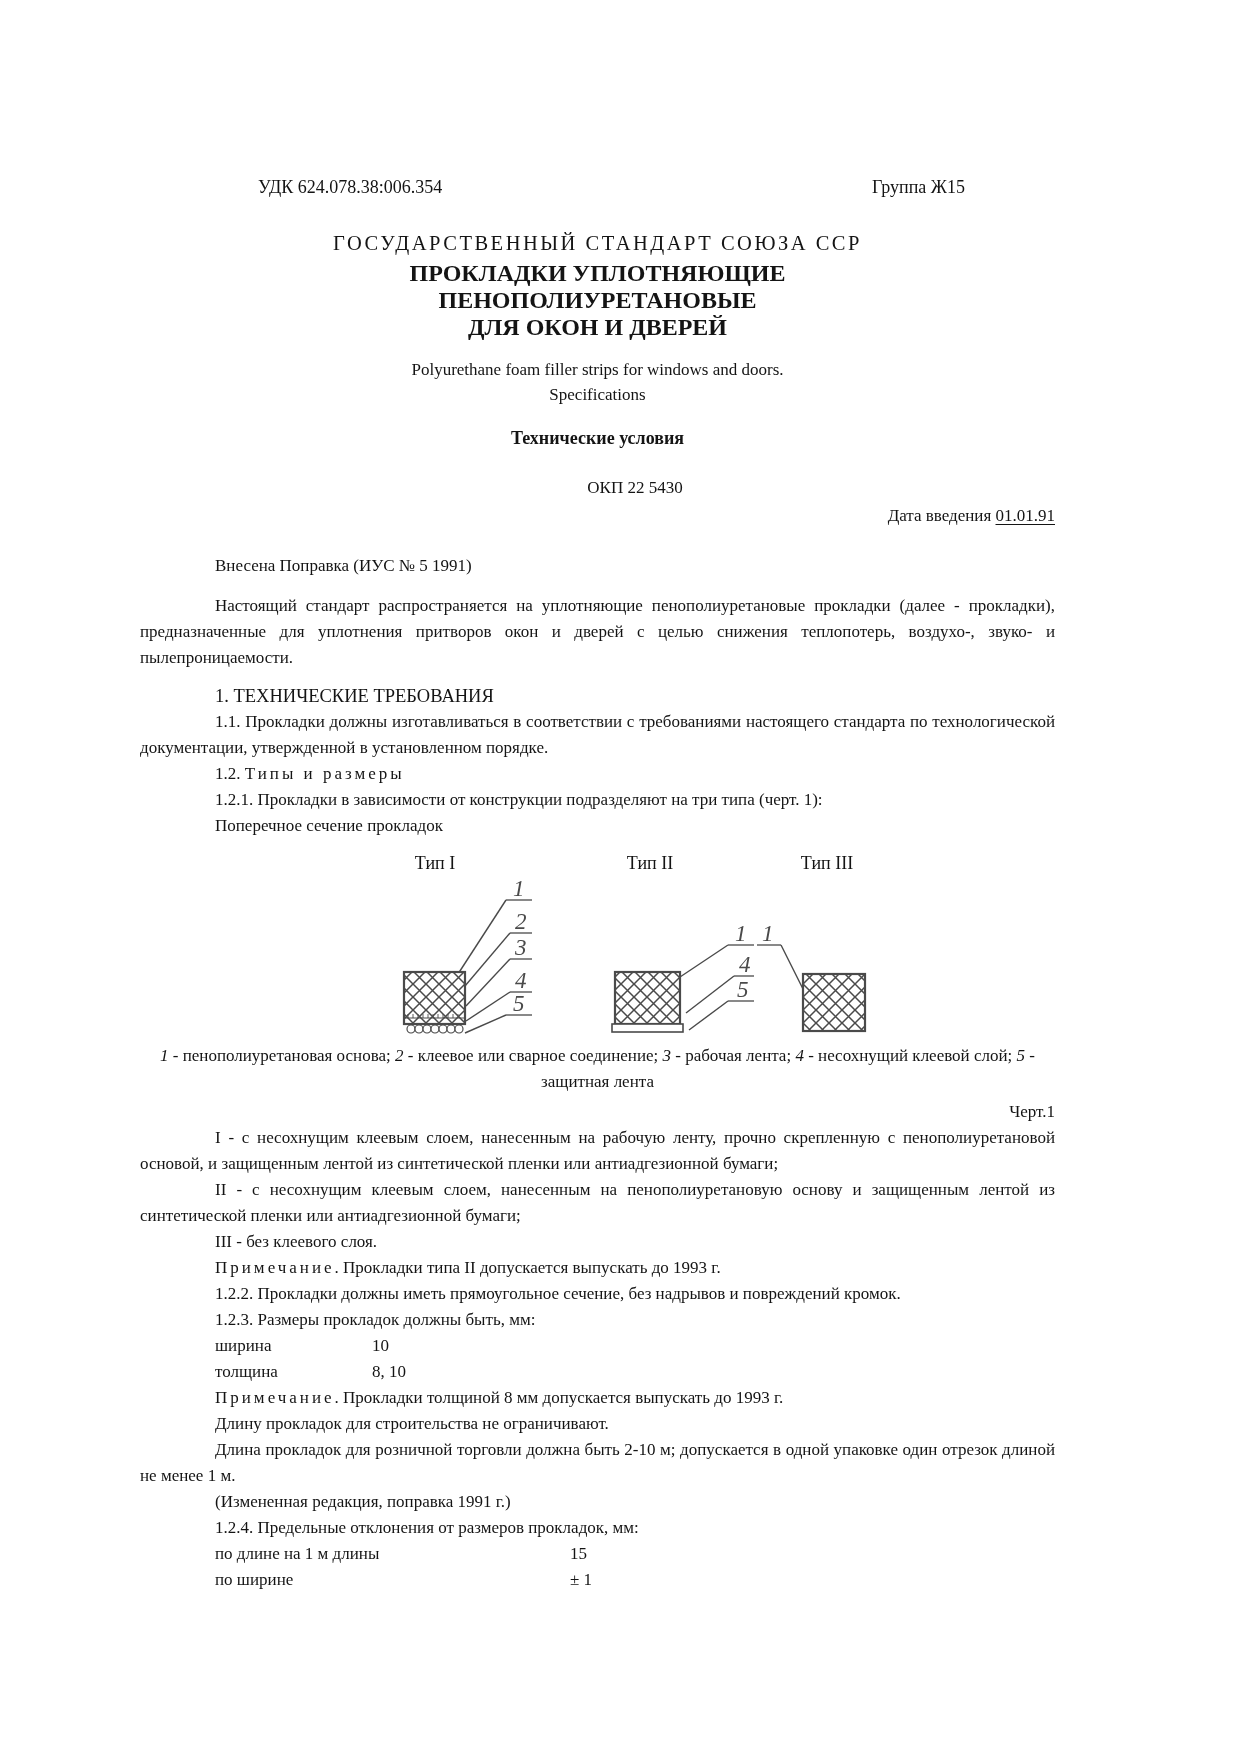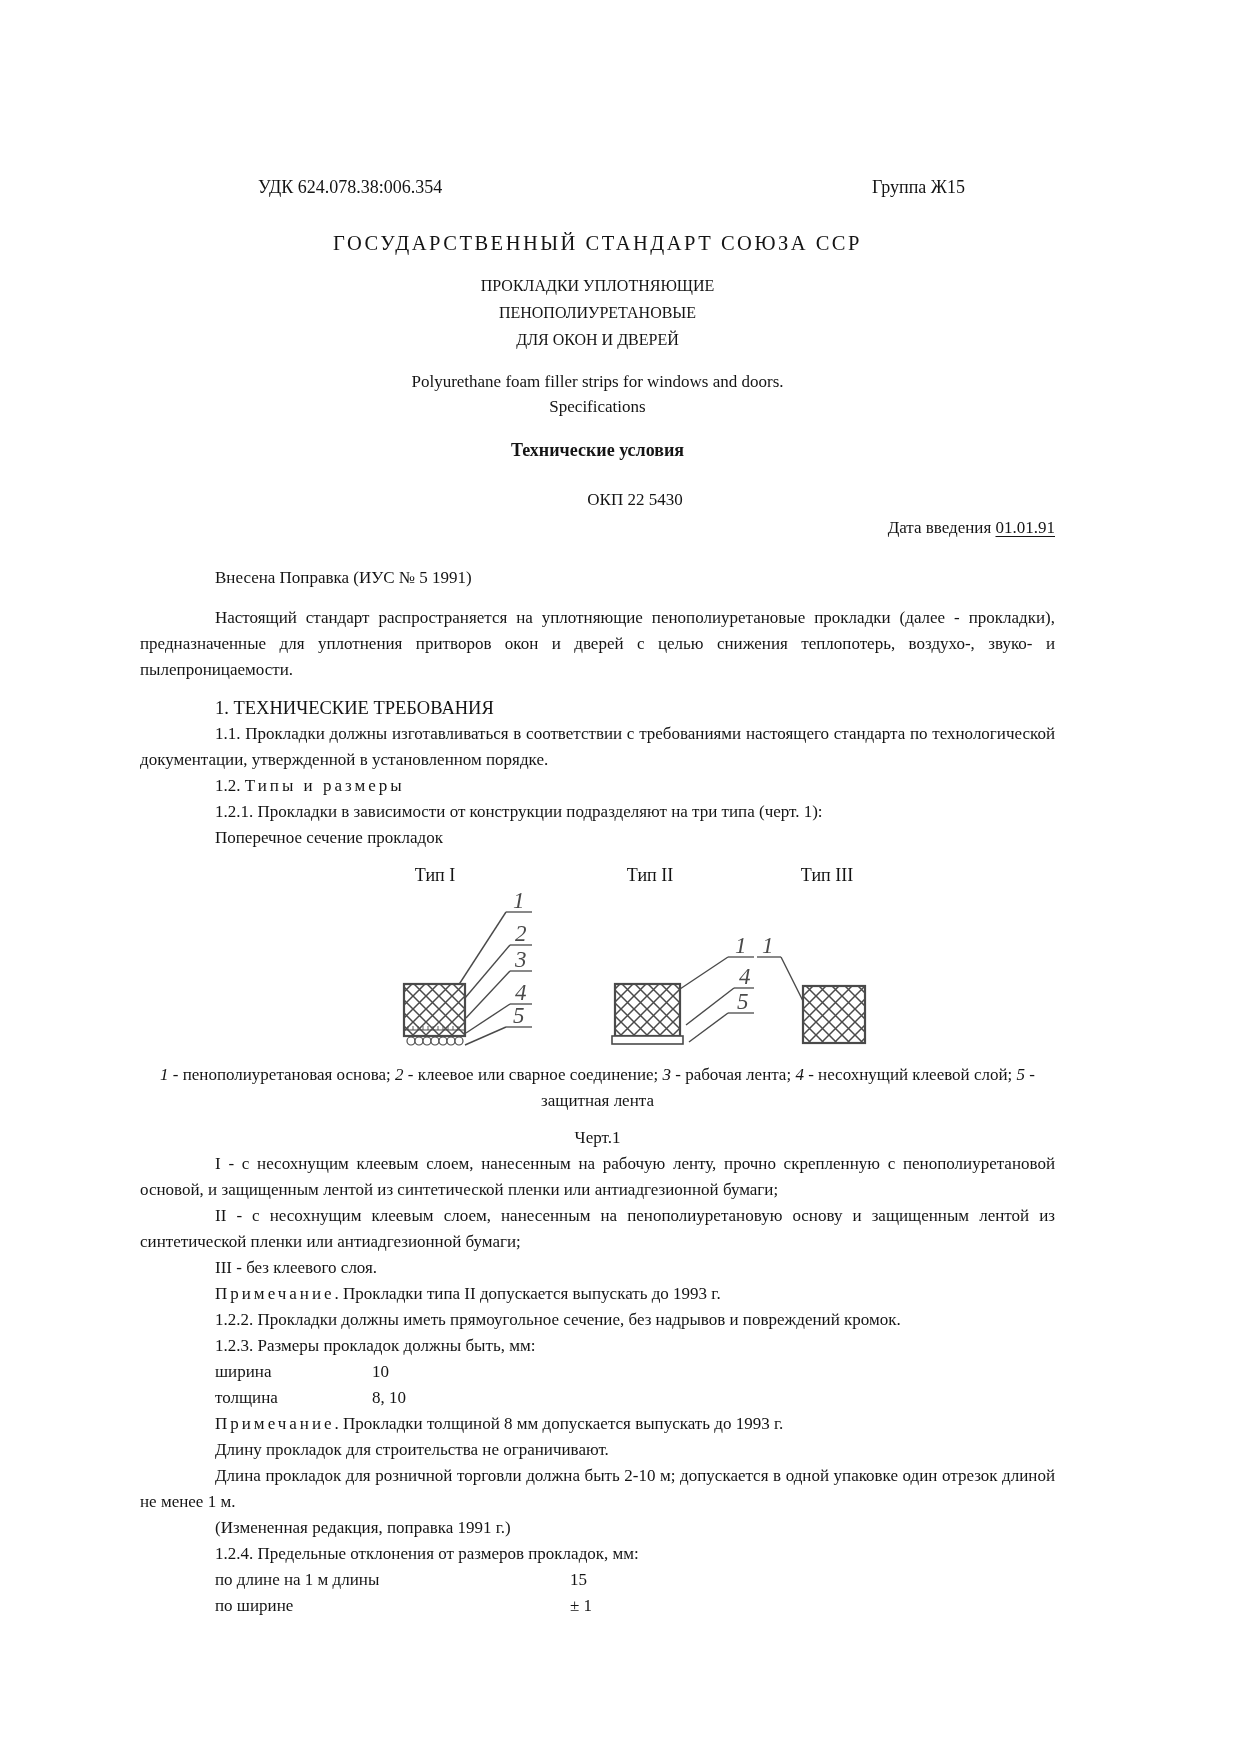--- a/index.html
+++ b/index.html
@@ -14,37 +14,37 @@
     padding:148px 185px 0 140px;
     overflow:hidden;
   }
   .right{text-align:right;}
   .center{text-align:center;}
   .docnum{font-size:18.5px;}
   .udk-row{position:relative;margin-top:26px;font-size:18px;height:26px;}
   .udk{padding-left:118px;}
   .group{position:absolute;left:732px;top:0;}
   .org{margin-top:30px;font-size:20.5px;letter-spacing:2.5px;}
-  .doc-title{margin-top:16px;font-weight:normal;font-size:16px;line-height:27px;}
+  .doc-title{margin-top:4px;font-weight:bold;font-size:24px;line-height:27px;}
   .subtitle{margin-top:18px;font-weight:bold;font-size:18px;}
   .en-title{margin-top:16px;line-height:25px;}
   .okp{margin-top:24px;padding-left:75px;text-align:center;}
   .date-line{margin-top:2px;}
   .u{text-decoration:underline;text-underline-offset:3px;text-align:center;}
   .amendment{margin-top:24px;padding-left:75px;}
   p.body{margin:0;text-align:justify;text-indent:75px;}
   p.scope{margin-top:14px;}
   .h1{margin-top:12px;padding-left:75px;font-size:18.5px;}
   .lsp{letter-spacing:3px;}
   .ind{padding-left:75px;}
   .figure-block{margin-top:2px;height:198px;position:relative;}
   .figure-block svg{display:block;}
-  .caption{margin:11px;text-align:center;line-height:26px;}
+  .caption{margin:4px;text-align:center;line-height:26px;}
   .caption .num{font-style:italic;}
-  .chert{margin:0;}
+  .chert{margin:0;text-align:right;}
   .dim-row{padding-left:75px;}
   .dim-row .lab{display:inline-block;width:157px;}
   .tol-row{padding-left:75px;}
   .tol-row .lab{display:inline-block;width:355px;}
   .note-label{letter-spacing:3px;}
 </style>
 </head>
 <body>
 
 <div class="page">

